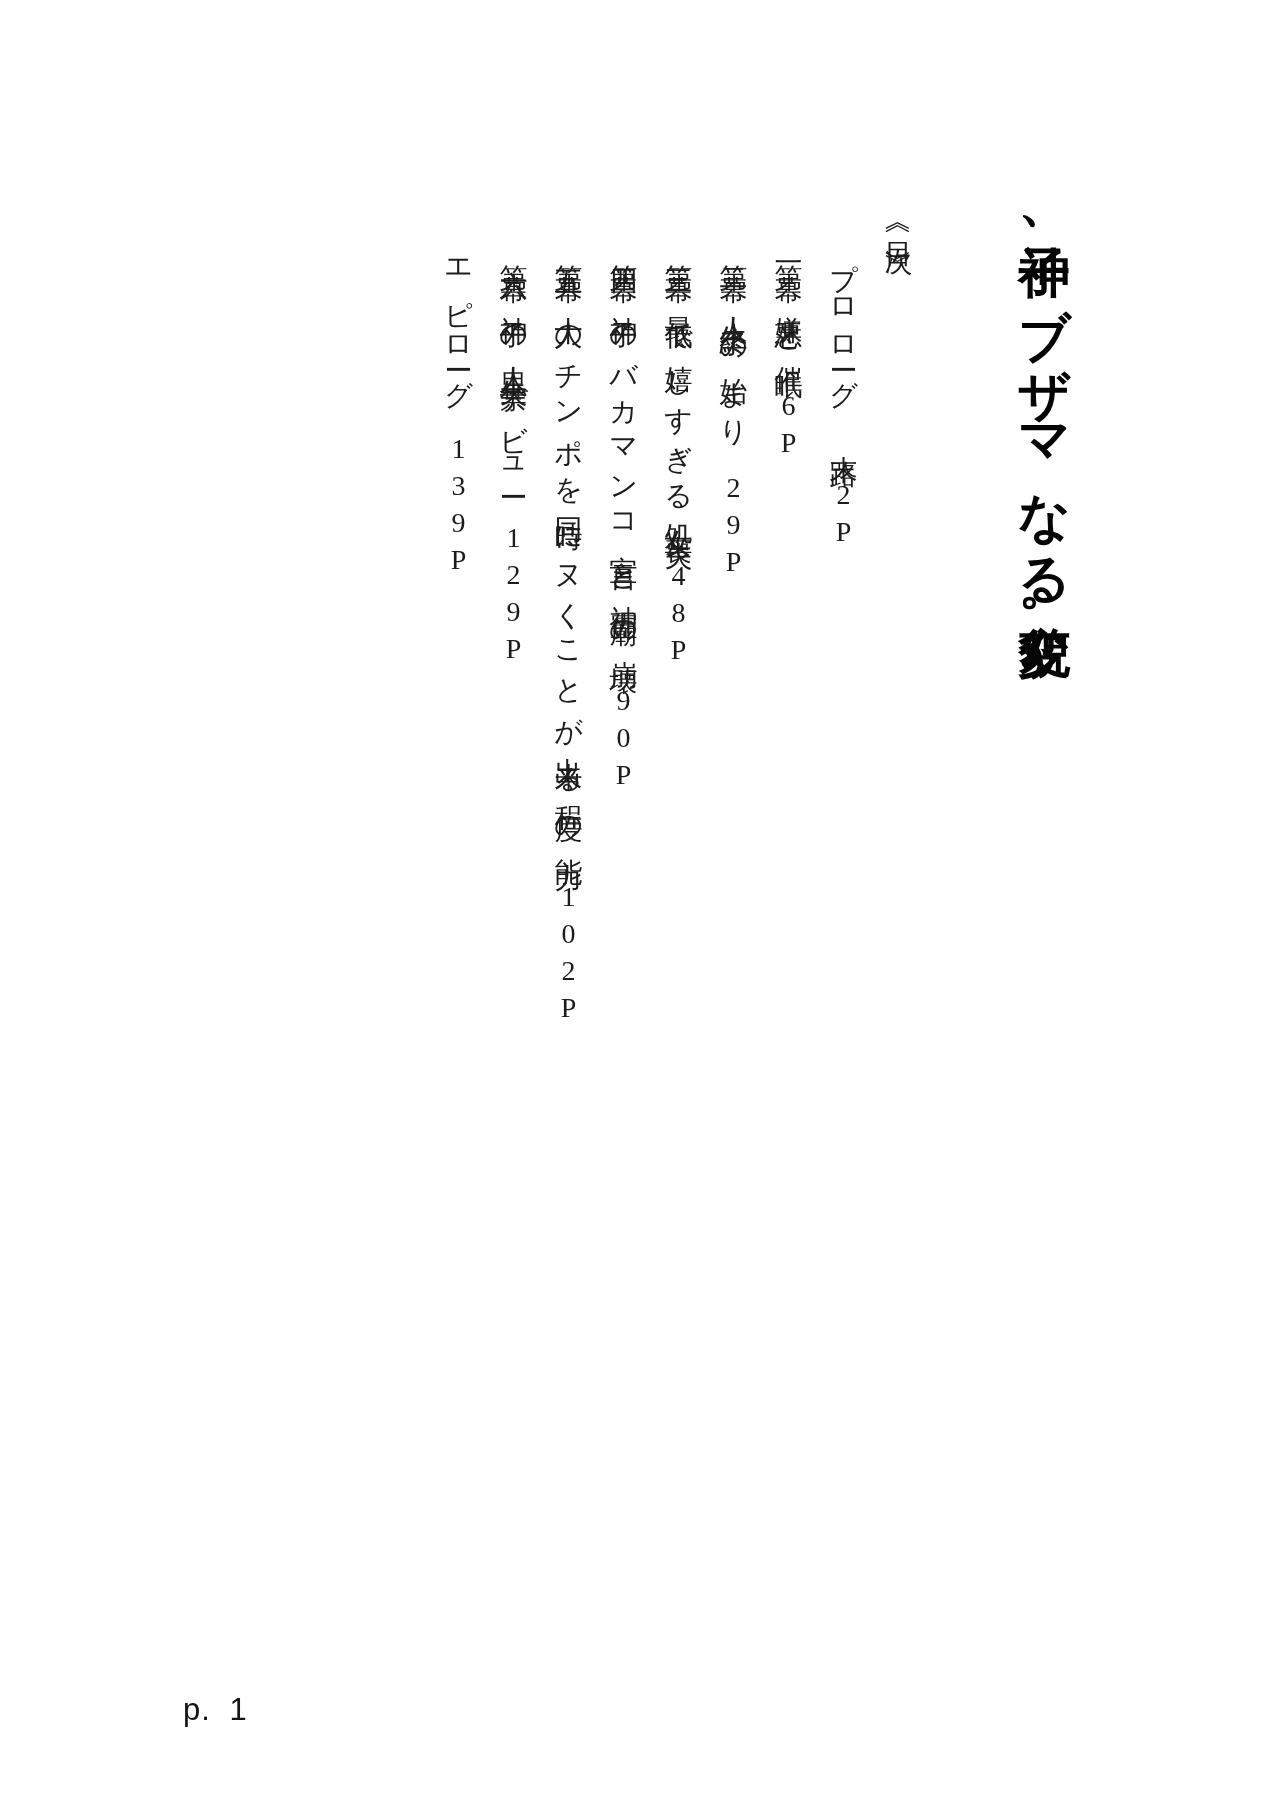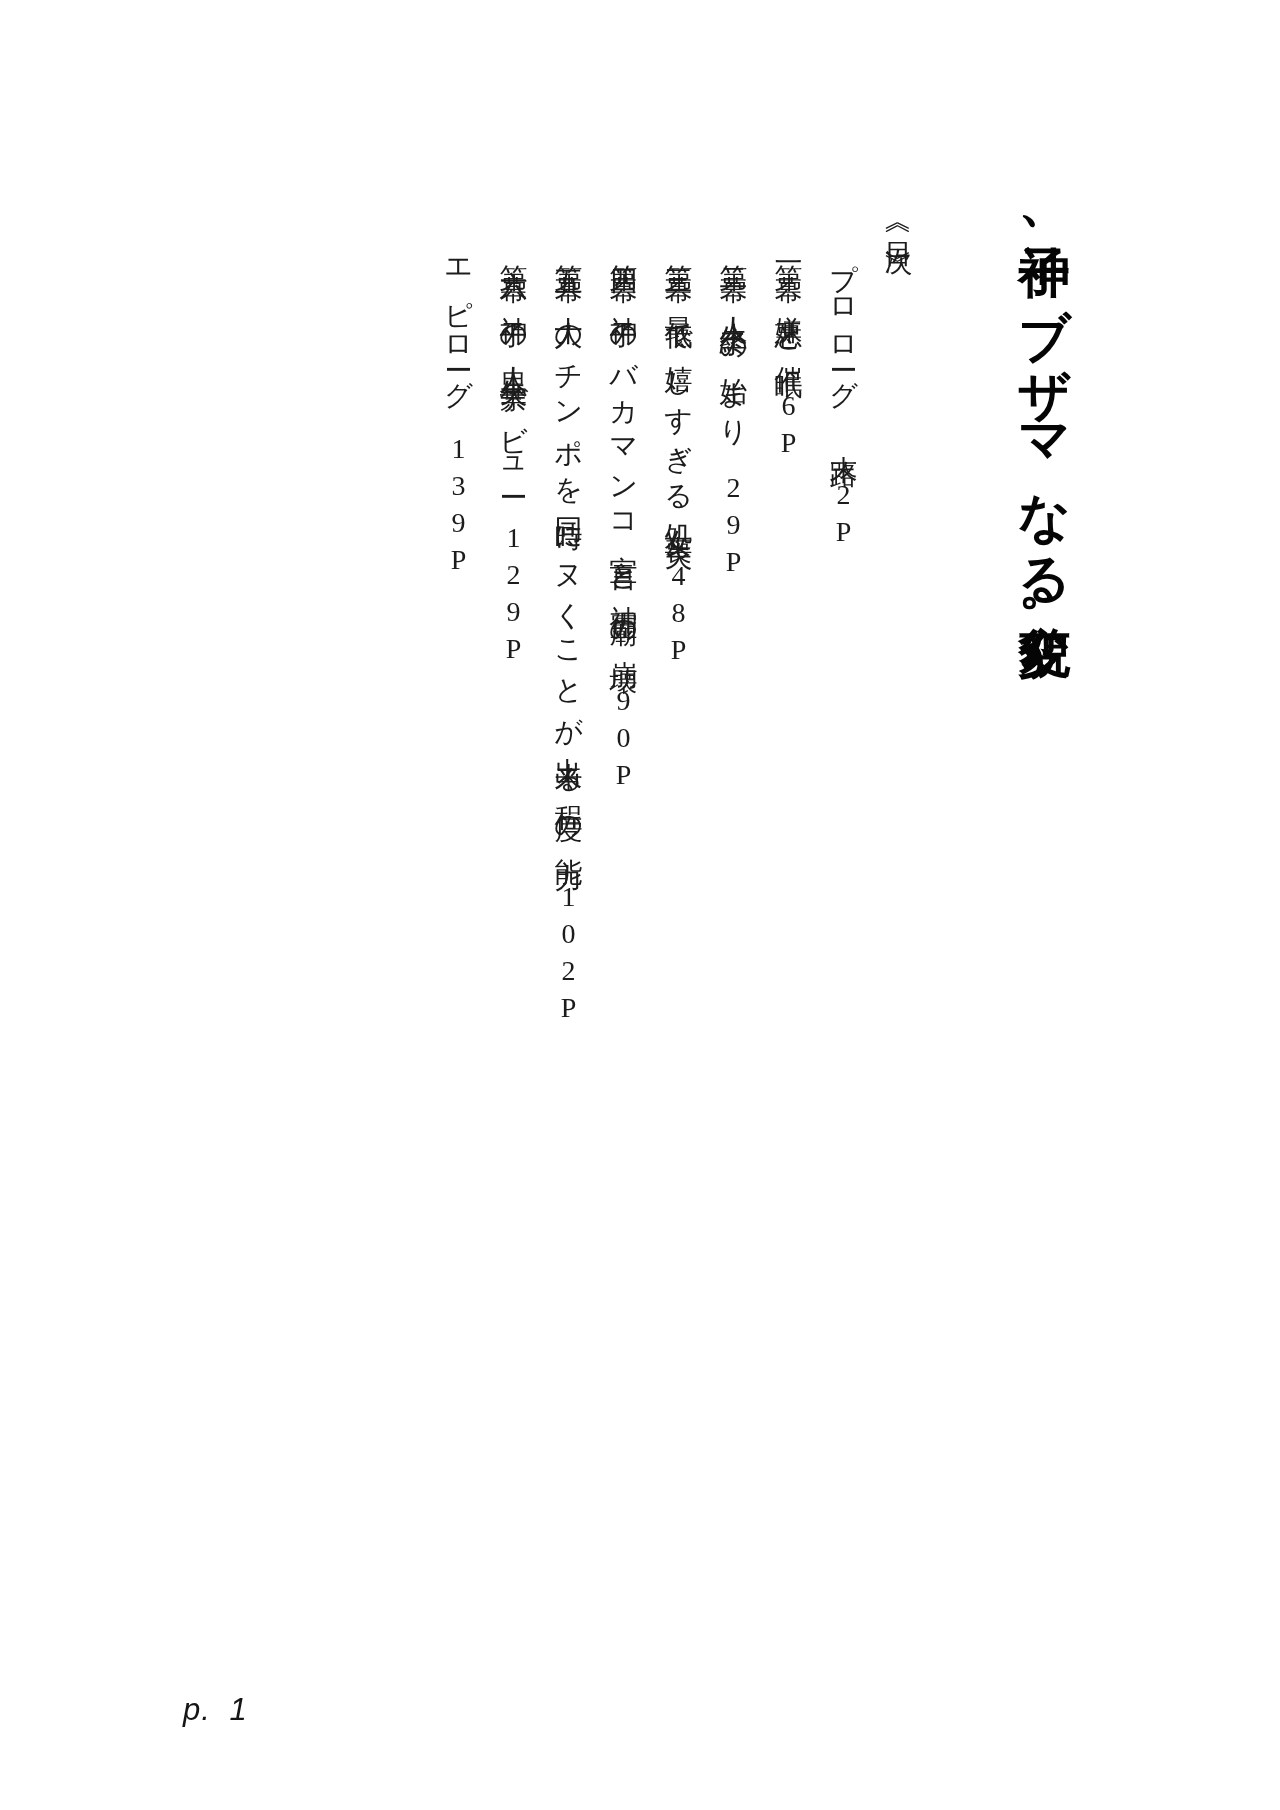--- a/index.html
+++ b/index.html
@@ -58,21 +58,20 @@
   
   .page-number {
     position: absolute;
     left: 183px;
     top: 1692px;
     font-family: "Liberation Sans", sans-serif;
     font-size: 31px;
     letter-spacing: 1px;
     word-spacing: 9px;
     color: #151515;
-    font-style: italic;
   }
 </style>
 </head>
 <body>
 
 <div class="page">
 
   <h1 class="doc-title">神子、ブザマなる変貌。</h1>
 
   <div class="toc">

